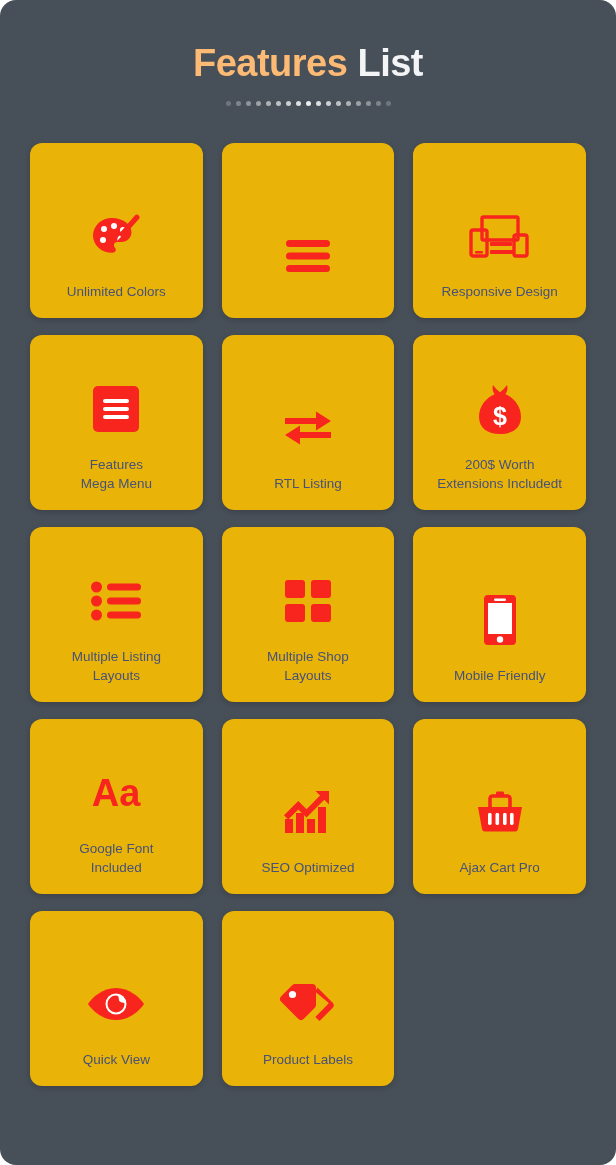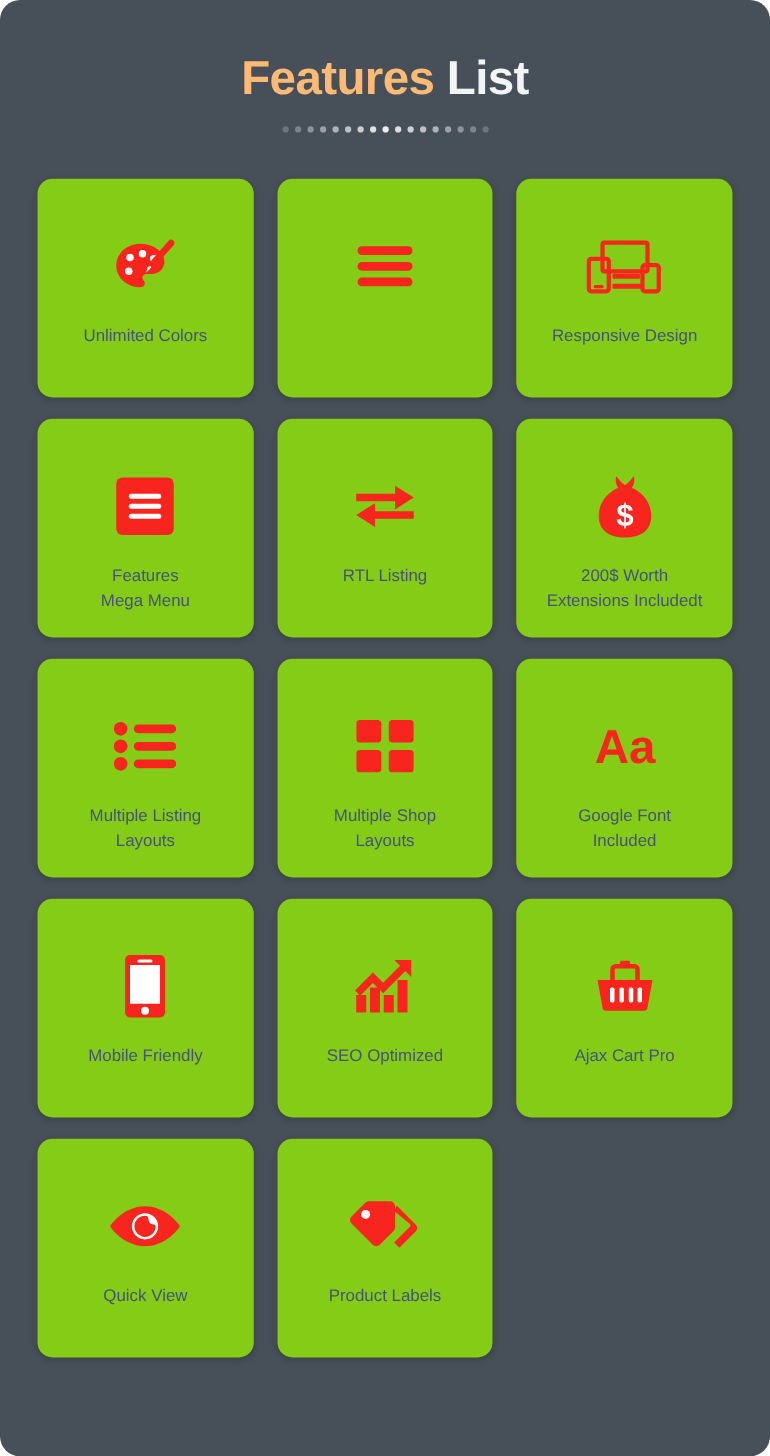--- a/index.html
+++ b/index.html
@@ -54,27 +54,27 @@
   
   .grid {
     margin: 35px 30px 0 30px;
     display: grid;
     grid-template-columns: repeat(3, 1fr);
     column-gap: 19px;
     row-gap: 17px;
   }
 
   .card {
-    background: #84cc16;
+    background: #eab308;
     border-radius: 12px;
     height: 175px;
     display: flex;
     flex-direction: column;
     align-items: center;
-    justify-content: flex-start;
+    justify-content: flex-end;
     padding: 24px 10px 16px 10px;
     box-shadow: 0 2px 6px rgba(0,0,0,0.18);
   }
 
   .icon-wrap {
     height: 92px;
     display: flex;
     align-items: center;
     justify-content: center;
   }
@@ -208,37 +208,37 @@
       <rect x="26" y="0" width="20" height="18" rx="3" fill="#f7251d"></rect>
       <rect x="0" y="24" width="20" height="18" rx="3" fill="#f7251d"></rect>
       <rect x="26" y="24" width="20" height="18" rx="3" fill="#f7251d"></rect>
     </svg>
         </div>
         <div class="card-label">Multiple Shop
 Layouts</div>
       </div>
       <div class="card">
         <div class="icon-wrap">
-          <svg width="56" height="44" viewBox="0 0 56 44">
-      <text x="28" y="35" font-family="Liberation Sans, sans-serif" font-size="38" font-weight="bold" fill="#f7251d" text-anchor="middle">Aa</text>
-    </svg>
-        </div>
-        <div class="card-label">Google Font
-Included</div>
-      </div>
-      <div class="card">
-        <div class="icon-wrap">
           <svg width="34" height="52" viewBox="0 0 34 52">
       <rect x="1" y="1" width="32" height="50" rx="4" fill="#f7251d"></rect>
       <rect x="5" y="9" width="24" height="31" fill="#fff"></rect>
       <rect x="11" y="4.5" width="12" height="2.4" rx="1.2" fill="#fff"></rect>
       <circle cx="17" cy="45.5" r="3.2" fill="#fff"></circle>
     </svg>
         </div>
         <div class="card-label">Mobile Friendly</div>
+      </div>
+      <div class="card">
+        <div class="icon-wrap">
+          <svg width="56" height="44" viewBox="0 0 56 44">
+      <text x="28" y="35" font-family="Liberation Sans, sans-serif" font-size="38" font-weight="bold" fill="#f7251d" text-anchor="middle">Aa</text>
+    </svg>
+        </div>
+        <div class="card-label">Google Font
+Included</div>
       </div>
       <div class="card">
         <div class="icon-wrap">
           <svg width="50" height="46" viewBox="0 0 50 46">
       <path fill="#f7251d" d="M46 2H32.5l4.6 4.6-13.6 13.6-8.2-8.2L1 26.3l4.2 4.2 10.1-10.1 8.2 8.2L41.3 10.8 46 15.5z"></path>
       <rect x="2" y="30" width="8" height="14" fill="#f7251d"></rect>
       <rect x="13" y="24" width="8" height="20" fill="#f7251d"></rect>
       <rect x="24" y="30" width="8" height="14" fill="#f7251d"></rect>
       <rect x="35" y="18" width="8" height="26" fill="#f7251d"></rect>
     </svg>

